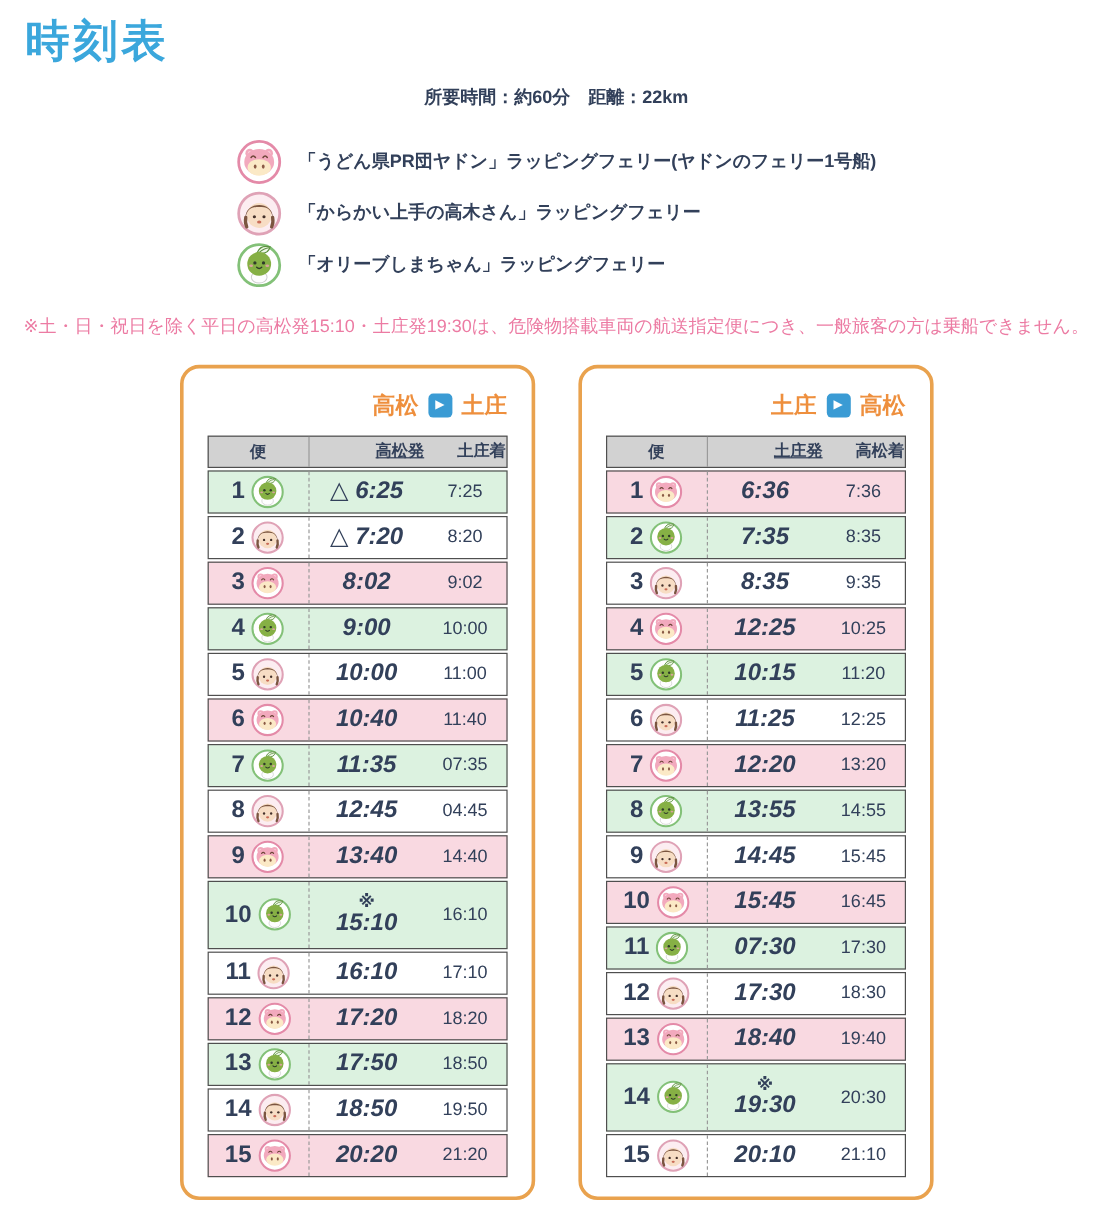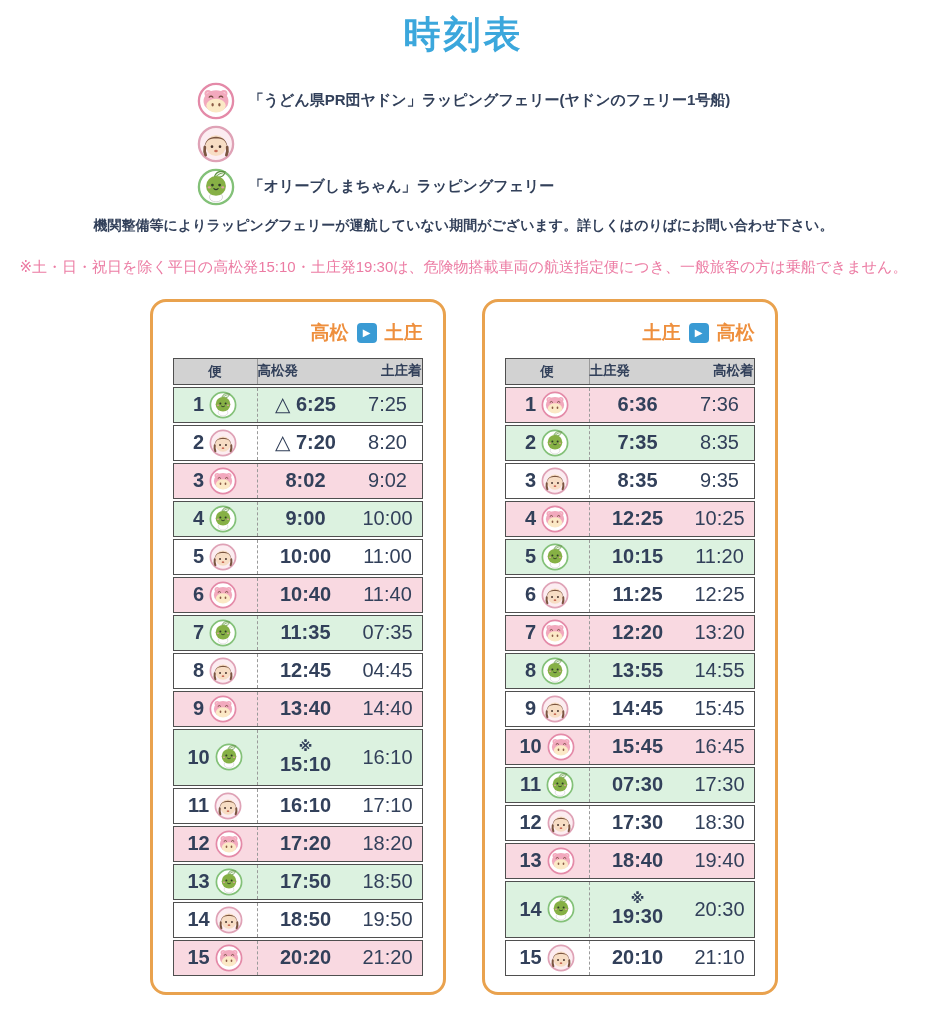--- a/index.html
+++ b/index.html
@@ -5,21 +5,21 @@
   * { margin:0; padding:0; box-sizing:border-box; }
   html,body { background:#fff; }
   body {
     width:927px; height:1024px; overflow:hidden;
     font-family:"Liberation Sans","DejaVu Sans",sans-serif;
     color:#32405a;
   }
   .page { width:927px; padding-top:14px; }
 
   
-  .title-wrap { text-align:center; position:relative; }
+  .title-wrap { position:relative;padding-left:17px; }
   .page-title {
     display:inline-block; position:relative;
     font-size:37px; font-weight:bold; color:#3ba7dc; letter-spacing:3px;
     line-height:1.15; padding:0 4px;
   }
   .page-title::after {
     content:""; position:absolute; left:-12px; right:-12px; bottom:-4px; height:13px;
     background:repeating-linear-gradient(115deg,#f2edc2 0 9px,#faf7e2 9px 15px);
     z-index:-1; transform:skewX(-8deg);
   }
@@ -49,21 +49,21 @@
   }
 
   
   .ttable { width:250px; }
   .thead {
     display:flex; align-items:center; background:#d2d2d2;
     border:1px solid #4f4f4f; height:27px; margin-bottom:2px;
     font-size:13.5px; font-weight:bold;
   }
   .h1 { width:84px; text-align:center; border-right:1px solid #9a9a9a; align-self:stretch; line-height:25px; }
-  .h2 { width:96px; text-align:left; }
+  .h2 { width:96px; text-align:right;text-decoration:underline; }
   .h3 { flex:1; text-align:right; }
 
   .trow {
     display:flex; align-items:stretch; border:1px solid #4f4f4f;
     height:36px; margin-bottom:2px; background:#fff;
   }
   .trow.tall { height:57px; }
   .bg-olive  { background:#dcf2e0; }
   .bg-takagi { background:#ffffff; }
   .bg-yadon  { background:#f9d9e1; }
@@ -72,34 +72,35 @@
     width:84px; display:flex; align-items:center; justify-content:center; gap:5px;
     border-right:1px dashed #9a9a9a;
   }
   .num { font-size:20px; font-weight:bold; }
   .ficon-s svg { width:28px; height:28px; display:block; }
   .c2 {
     width:96px; display:flex; flex-direction:column;
     align-items:center; justify-content:center; line-height:1.05;
   }
   .dnote { font-size:14px; font-weight:bold; }
-  .dep   { font-size:20px; font-weight:bold; white-space:nowrap; }
+  .dep   { font-size:20px; font-weight:bold; white-space:nowrap;font-style:italic; }
   .c3 {
     flex:1; display:flex; align-items:center; justify-content:center;
-    font-size:20px;
+    font-size:15px;
   }
 </style>
 </head>
 <body>
 
 <div class="page">
 
   <div class="title-wrap">
     <h1 class="page-title">時刻表</h1>
   </div>
+  <p class="subtitle">所要時間：約60分　距離：22km</p>
 
   <div class="legend">
     <div class="legend-item">
       <span class="ficon">
           <svg viewBox="0 0 36 36" xmlns="http://www.w3.org/2000/svg">
     <circle cx="18" cy="18" r="16.2" fill="#fff" stroke="#e48aa8" stroke-width="2.2"></circle>
     <circle cx="10.5" cy="11" r="3.4" fill="#f2a9bd"></circle>
             <circle cx="25.5" cy="11" r="3.4" fill="#f2a9bd"></circle>
     <circle cx="10.5" cy="11" r="1.4" fill="#fbdce6"></circle>
             <circle cx="25.5" cy="11" r="1.4" fill="#fbdce6"></circle>
@@ -119,41 +120,41 @@
     <circle cx="18" cy="18" r="16.2" fill="#fcedf1" stroke="#dfa2b6" stroke-width="2.2"></circle>
     <circle cx="18" cy="19.5" r="9.8" fill="#f7ddc4"></circle>
     <path d="M7.2 22 C6.2 7.5 29.8 7.5 28.8 22 C27.5 13.5 23.5 12.8 18 12.8 C12.5 12.8 8.5 13.5 7.2 22 Z" fill="#7b5540"></path>
     <path d="M7.4 21 q-0.8 4.5 0.8 7.5" stroke="#7b5540" stroke-width="2.6" fill="none" stroke-linecap="round"></path>
     <path d="M28.6 21 q0.8 4.5 -0.8 7.5" stroke="#7b5540" stroke-width="2.6" fill="none" stroke-linecap="round"></path>
     <circle cx="14.2" cy="20.5" r="1.25" fill="#43302a"></circle>
             <circle cx="21.8" cy="20.5" r="1.25" fill="#43302a"></circle>
     <ellipse cx="18" cy="24.6" rx="1.7" ry="1.2" fill="#c96b57"></ellipse>
           </svg>
         </span>
+      <span>「からかい上手の高木さん」ラッピングフェリー</span>
     </div>
     <div class="legend-item">
       <span class="ficon">
           <svg viewBox="0 0 36 36" xmlns="http://www.w3.org/2000/svg">
     <circle cx="18" cy="18" r="16.2" fill="#fff" stroke="#83c178" stroke-width="2.2"></circle>
     <ellipse cx="18" cy="27.5" rx="6.2" ry="4.6" fill="#fefefe" stroke="#cfcfcf" stroke-width="0.8"></ellipse>
     <path d="M16.5 8 Q19 1.8 26.6 3.6 Q25.2 9.6 17.5 8.8 Z" fill="#eef6e6" stroke="#5c9140" stroke-width="1"></path>
     <path d="M17.6 8.2 Q21.8 4.6 25.8 4.2" stroke="#5c9140" stroke-width="0.8" fill="none"></path>
     <circle cx="18" cy="17" r="9.4" fill="#86b045"></circle>
     <circle cx="14.6" cy="16.2" r="1.3" fill="#2f3b2a"></circle>
             <circle cx="21.4" cy="16.2" r="1.3" fill="#2f3b2a"></circle>
     <path d="M16 19.6 q2 1.9 4 0" stroke="#2f3b2a" stroke-width="1.1" fill="none" stroke-linecap="round"></path>
     <ellipse cx="11.6" cy="18.4" rx="1.5" ry="1" fill="#e9a0ad" opacity="0.85"></ellipse>
     <ellipse cx="24.4" cy="18.4" rx="1.5" ry="1" fill="#e9a0ad" opacity="0.85"></ellipse>
           </svg>
         </span>
       <span>「オリーブしまちゃん」ラッピングフェリー</span>
     </div>
   </div>
 
-  <p class="note">機関整備等によりラッピングフェリーが運航していない期間がございます。詳しくはのりばにお問い合わせ下さい。</p>
   <p class="warning">※土・日・祝日を除く平日の高松発15:10・土庄発19:30は、危険物搭載車両の航送指定便につき、一般旅客の方は乗船できません。</p>
 
   <div class="cards">
 
     <div class="card">
       <div class="card-title">
         <span>高松</span>
         <span class="play">▶</span>
         <span>土庄</span>
       </div>

